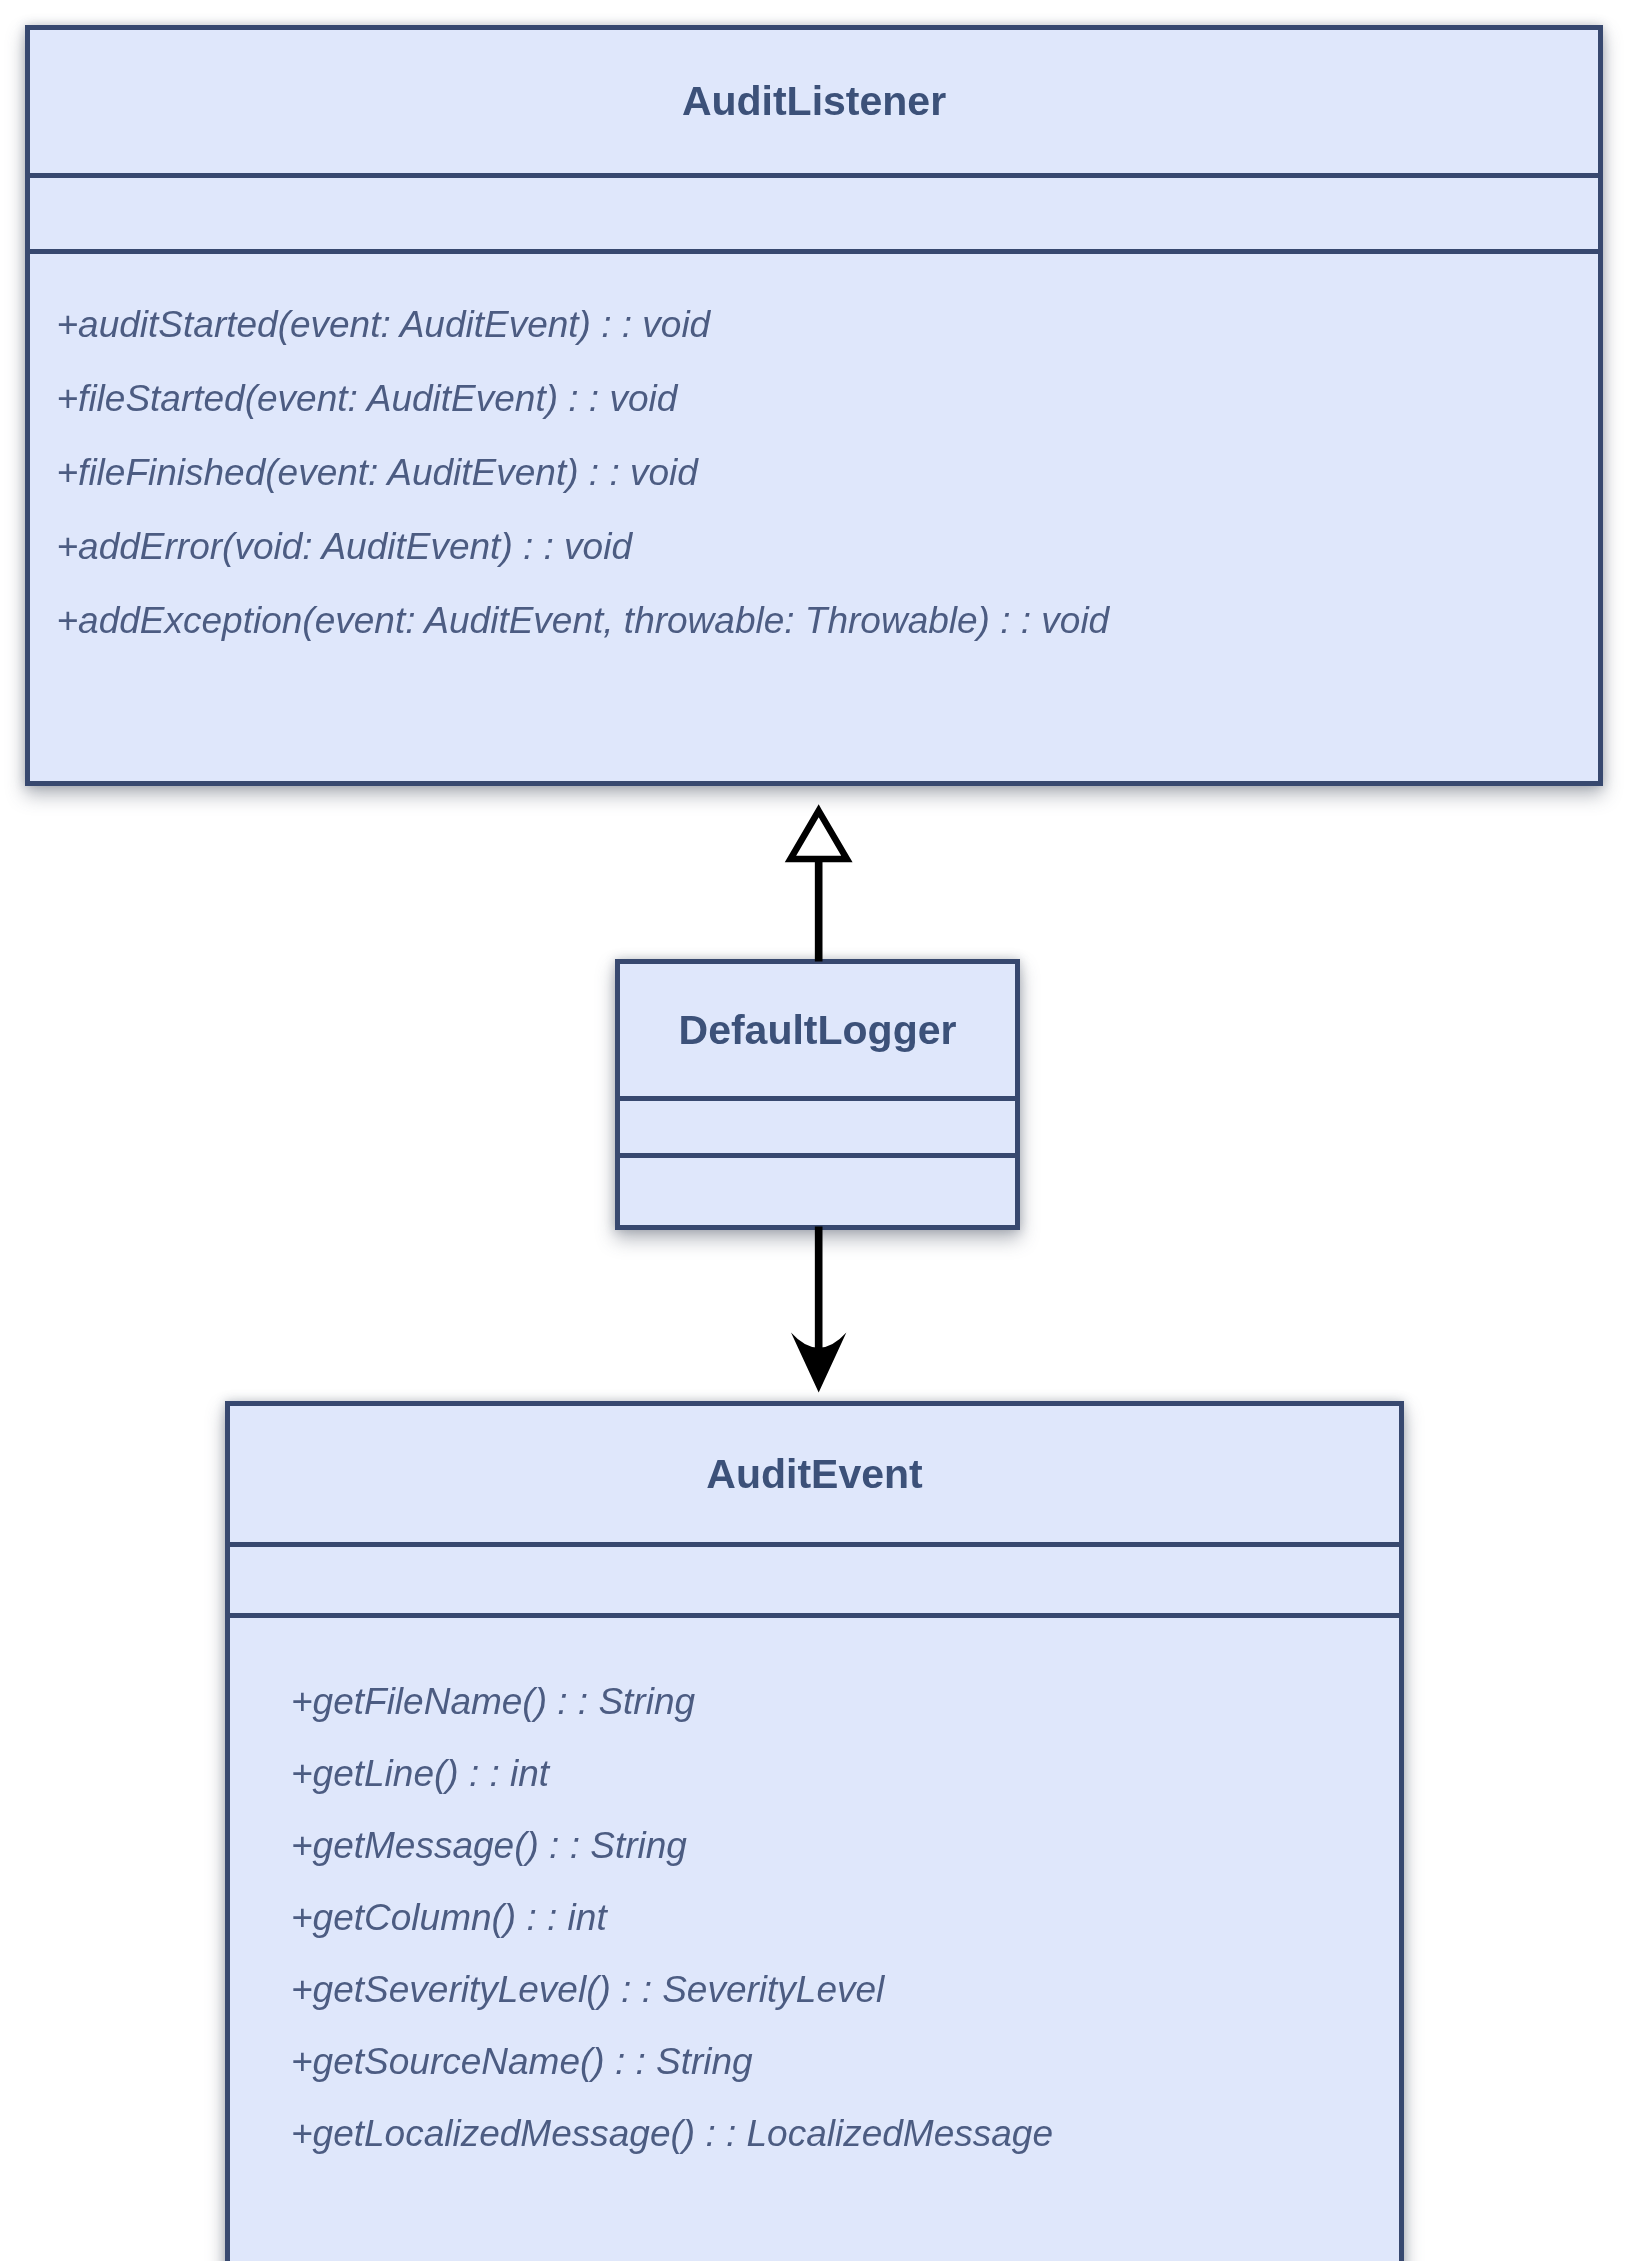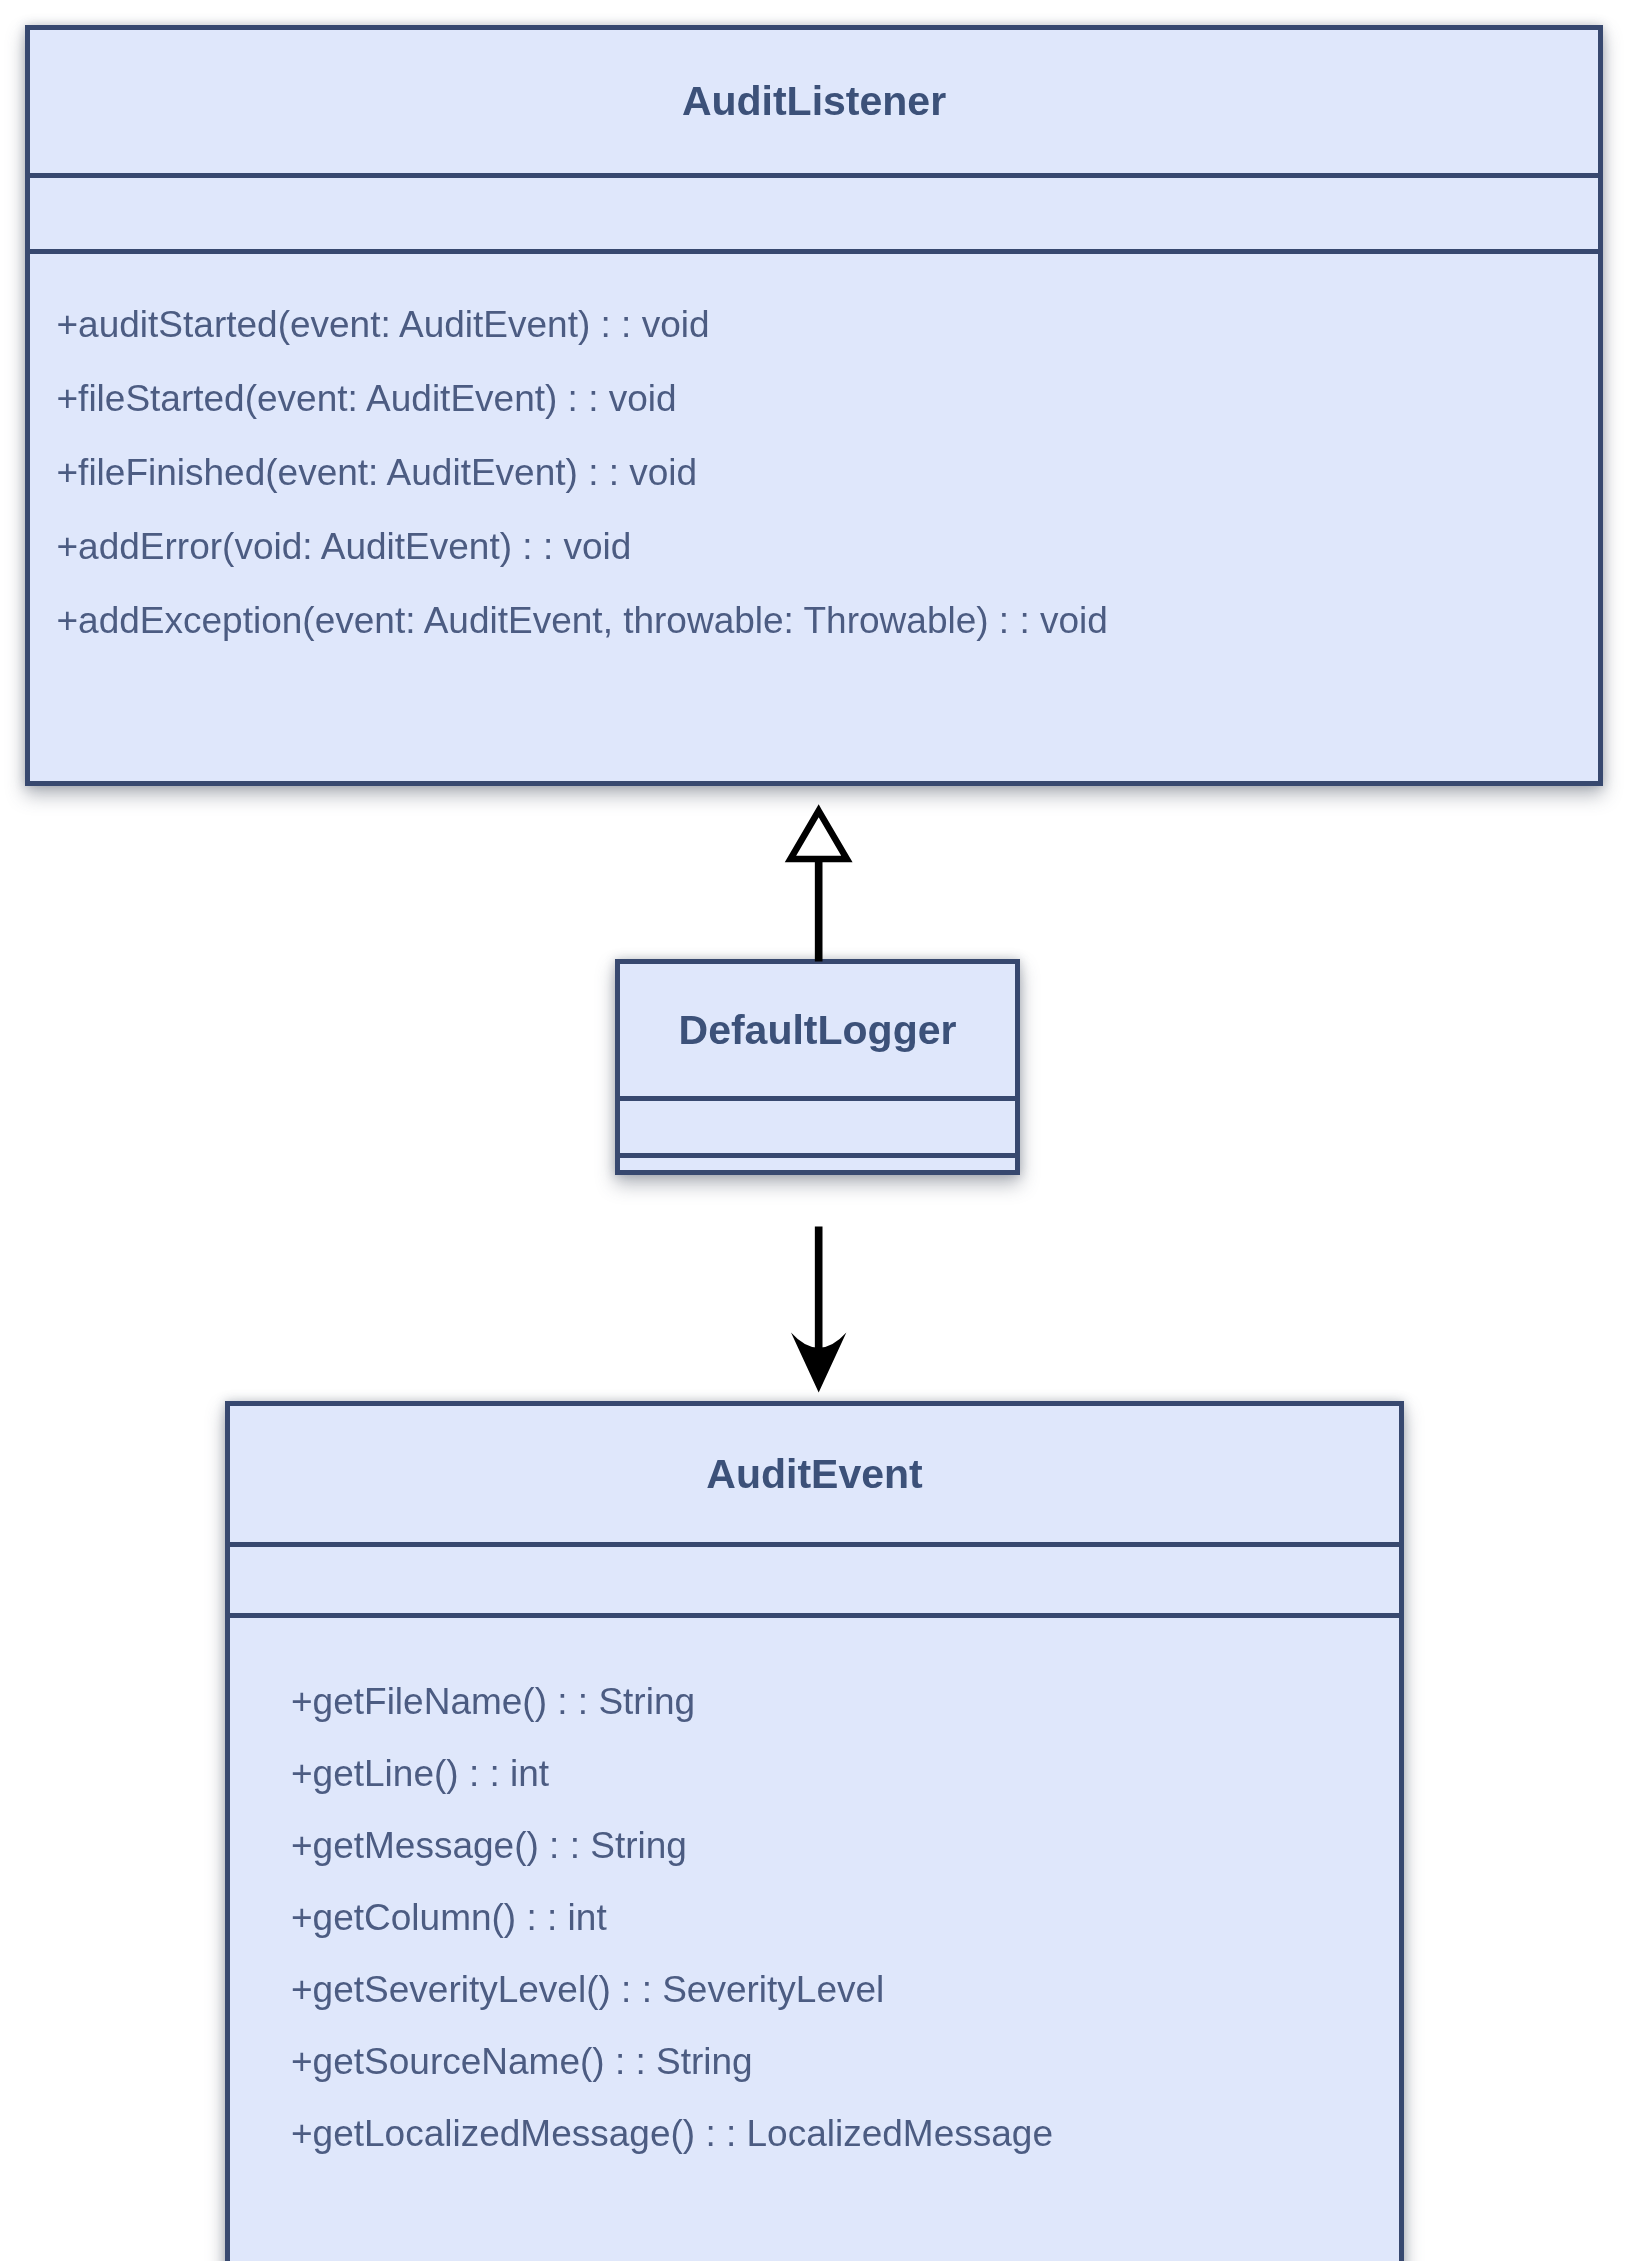--- a/index.html
+++ b/index.html
@@ -47,28 +47,29 @@
     flex:1 1 auto;
     margin:0;
     list-style:none;
     font-size:37px;
     color:var(--method-text);
     overflow:hidden;
   }
   .uml-class .methods li{
     line-height:74px;
     white-space:nowrap;
+    font-style:italic;
   }
   
   .box-auditlistener{left:25px;top:25px;width:1578px;height:761px;}
   .box-auditlistener .title{height:148px;}
   .box-auditlistener .attrs{height:76px;}
   .box-auditlistener .methods{padding:34px 11.8px 0 26.5px;}
   
-  .box-defaultlogger{left:615px;top:959px;width:405px;height:216px;text-align:center;}
+  .box-defaultlogger{left:615px;top:959px;width:405px;height:271px;text-align:center;}
   .box-defaultlogger .title{height:137px;}
   .box-defaultlogger .attrs{height:57px;}
   
   .box-auditevent{left:225px;top:1401px;width:1179px;height:1010px;}
   .box-auditevent .title{height:141px;}
   .box-auditevent .attrs{height:71px;}
   .box-auditevent .methods{padding:48px 11.8px 0 37px;line-height:72px;}
   .box-auditevent .methods li{line-height:72px;margin-left:24px;}
 
   .arrows{

